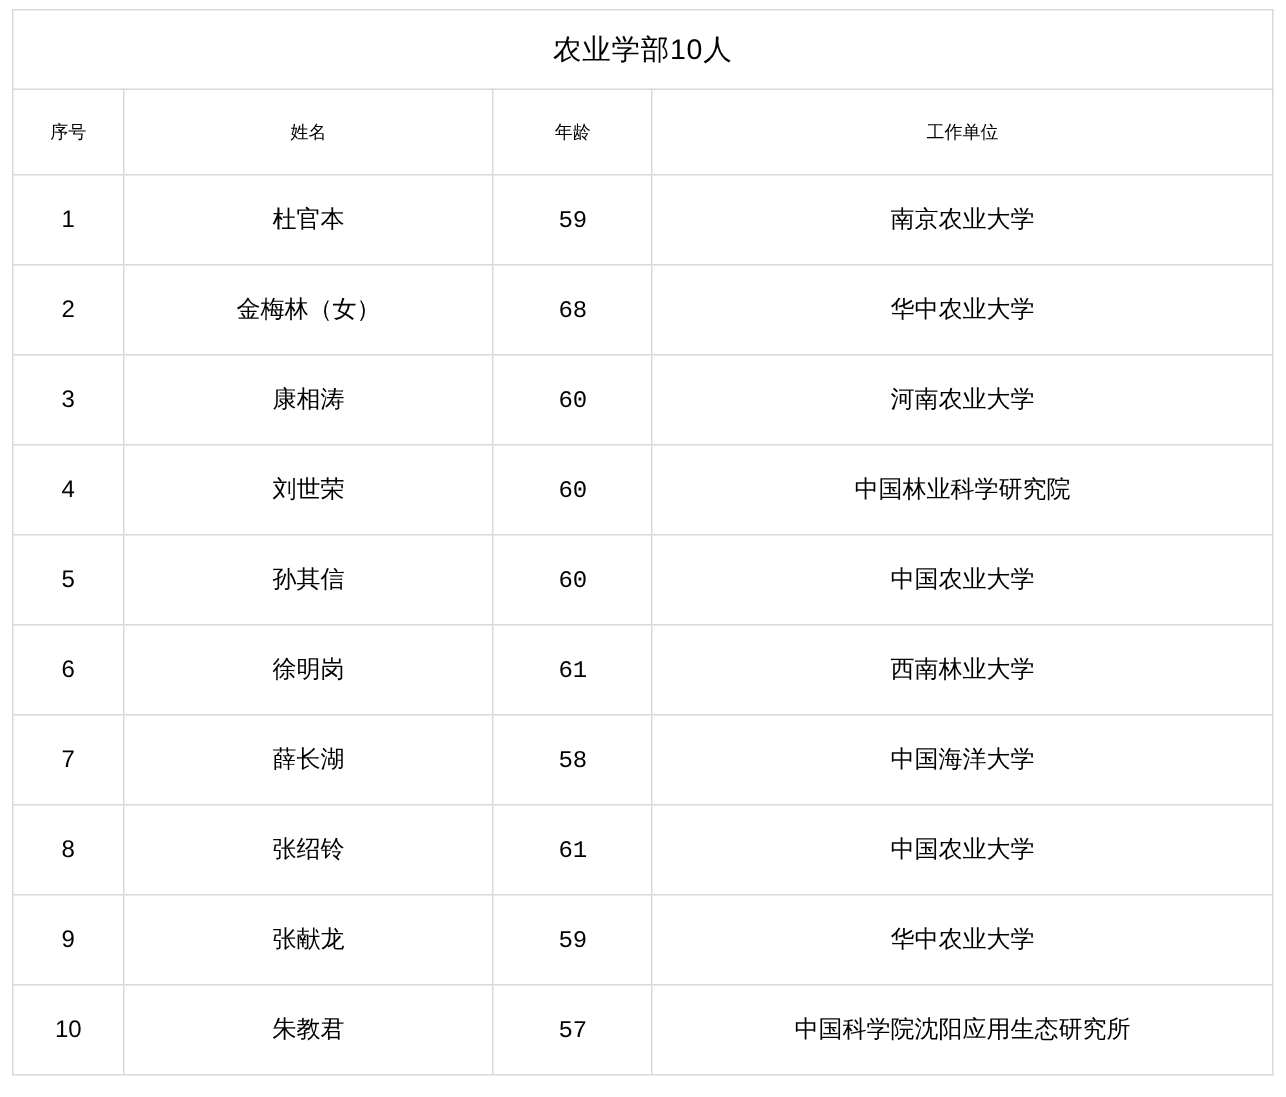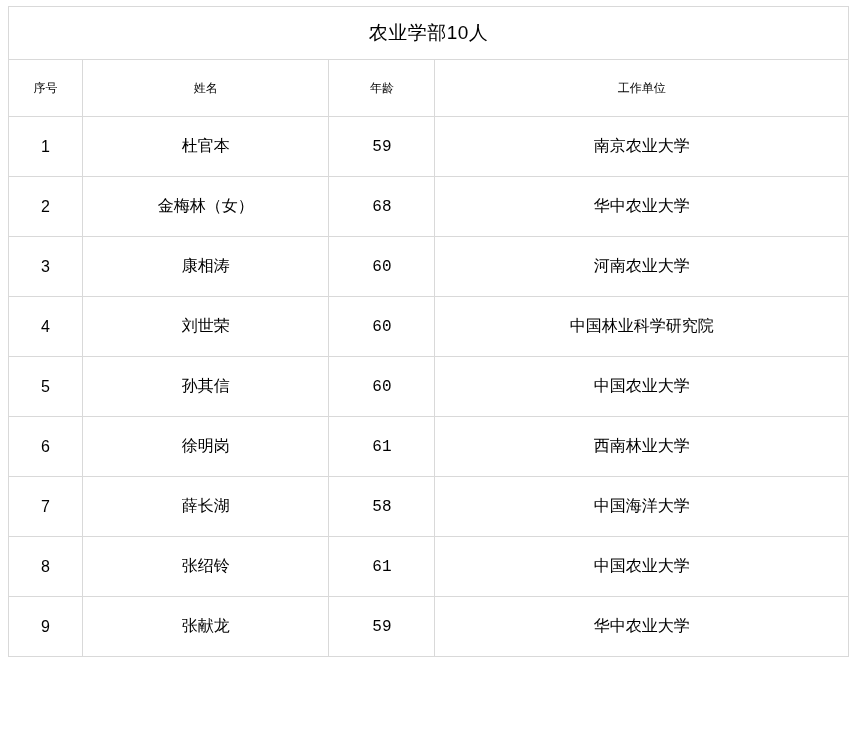--- a/index.html
+++ b/index.html
@@ -123,15 +123,21 @@
         <td>张绍铃</td>
         <td class="cell-age">61</td>
         <td>中国农业大学</td>
       </tr>
       <tr class="body-row">
         <td class="cell-index">9</td>
         <td>张献龙</td>
         <td class="cell-age">59</td>
         <td>华中农业大学</td>
       </tr>
+      <tr class="body-row">
+        <td class="cell-index">10</td>
+        <td>朱教君</td>
+        <td class="cell-age">57</td>
+        <td>中国科学院沈阳应用生态研究所</td>
+      </tr>
     </tbody>
   </table>
 </div>
 
 </body></html>

